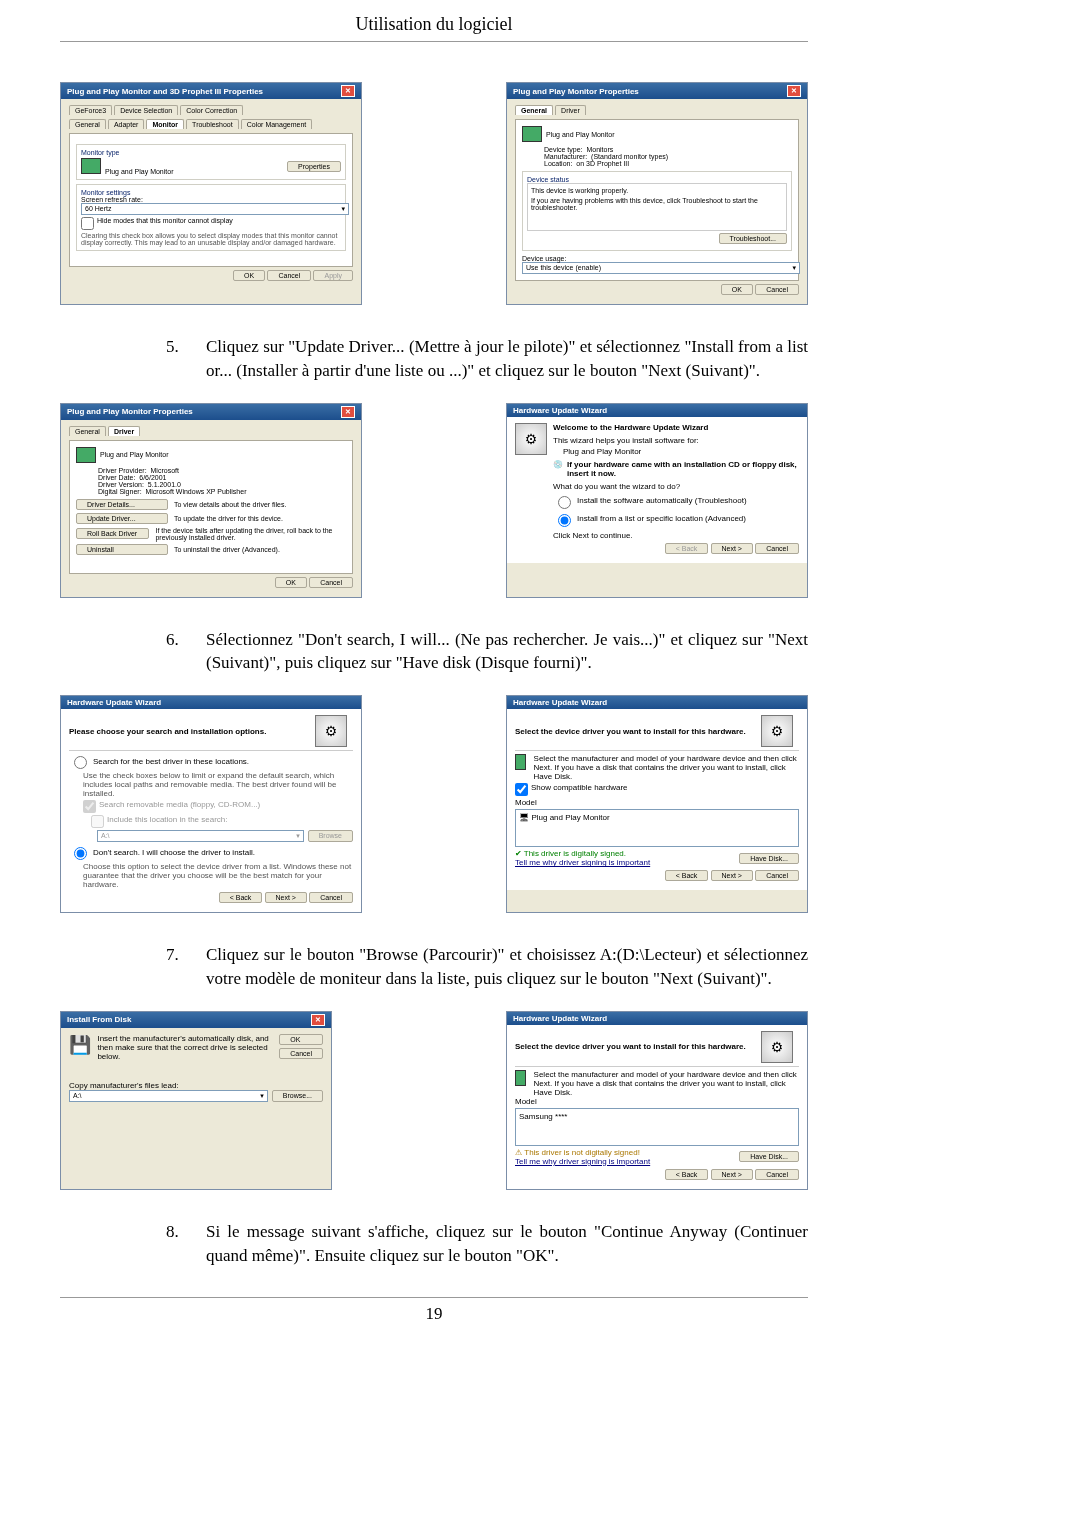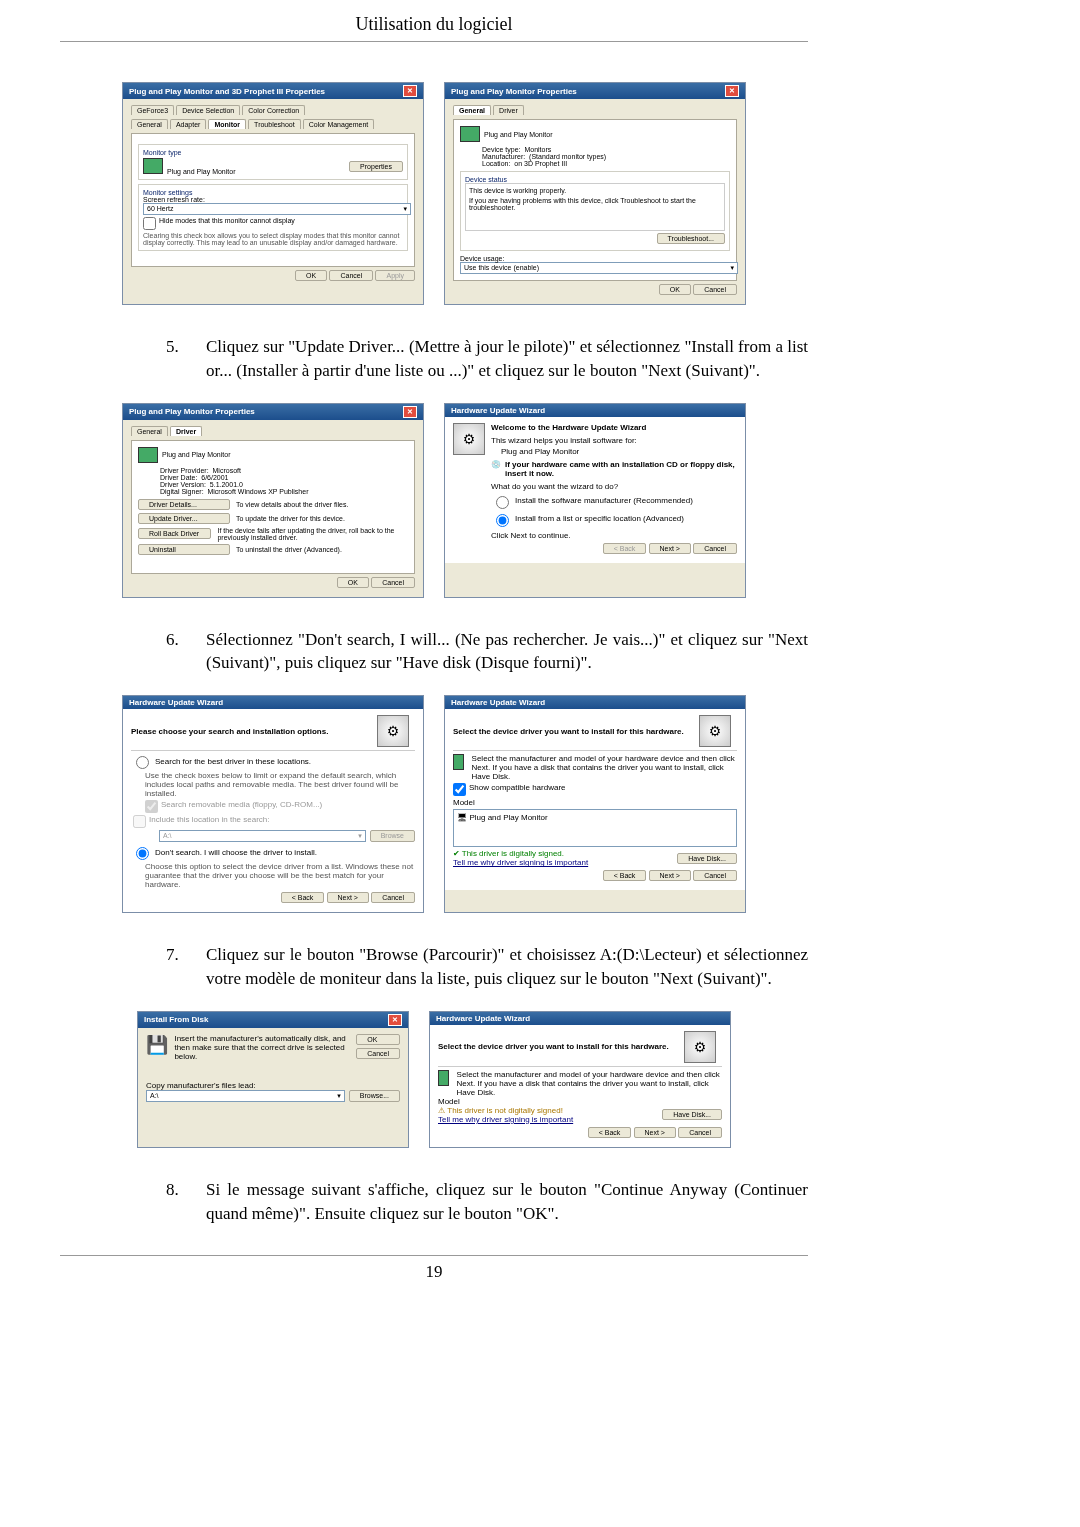--- a/index.html
+++ b/index.html
@@ -16,21 +16,21 @@
   }
   .header-title {
     text-align: center;
     font-size: 18px;
     padding: 14px 0 6px 0;
     border-bottom: 1px solid #999;
     margin-bottom: 40px;
   }
   .screenshot-row {
     display: flex;
-    justify-content: center;
+    justify-content: space-between;
     gap: 20px;
     margin-bottom: 30px;
   }
   .dialog-win {
     width: 300px;
     background: #ECE9D8;
     border: 1px solid #7b8ea8;
     font-family: Tahoma, sans-serif;
     font-size: 8px;
     color: #000;
@@ -324,21 +324,21 @@
             <div class="bold-small">Welcome to the Hardware Update Wizard</div>
             <div style="margin-top:4px;">This wizard helps you install software for:</div>
             <div style="margin:2px 0 4px 10px;">Plug and Play Monitor</div>
             <div style="display:flex;gap:4px;">
                 <span>💿</span>
                 <b>If your hardware came with an installation CD or floppy disk, insert it now.</b>
               </div>
             <div style="margin-top:4px;">What do you want the wizard to do?</div>
             <div class="radio-line">
                 <input type="radio" style="">
-                <span>Install the software manufacturer (Recommended)</span>
+                <span>Install the software automatically (Troubleshoot)</span>
               </div>
             <div class="radio-line">
                 <input type="radio" checked="" style="">
                 <span>Install from a list or specific location (Advanced)</span>
               </div>
             <div style="margin-top:4px;">Click Next to continue.</div>
           </div>
         </div>
         <div class="btn-row">
           <span class="btn" style="color:#999;">&lt; Back</span>
@@ -367,21 +367,21 @@
         </div>
         <div class="radio-line">
             <input type="radio" style="">
             <span>Search for the best driver in these locations.</span>
           </div>
         <div style="margin-left:14px;color:#555;">Use the check boxes below to limit or expand the default search, which includes local paths and removable media. The best driver found will be installed.</div>
         <div class="checkbox-line" style="margin-left:14px;color:#999;">
             <input type="checkbox" checked="" disabled="" style="">
             <span>Search removable media (floppy, CD-ROM...)</span>
           </div>
-        <div class="checkbox-line" style="margin-left:2px;color:#999;">
+        <div class="checkbox-line" style="margin-left:22px;color:#999;">
             <input type="checkbox" disabled="" style="">
             <span>Include this location in the search:</span>
           </div>
         <div style="display:flex;gap:4px;margin-left:28px;">
           <div class="dropdown" style="color:#999;">
               <span>A:\</span>
               <span>▾</span>
             </div>
           <span class="btn" style="color:#999;">Browse</span>
         </div>
@@ -474,20 +474,23 @@
       <div class="dialog-body" style="background:#fff;">
         <div style="display:flex;justify-content:space-between;align-items:center;border-bottom:1px solid #ccc;padding-bottom:3px;">
           <b>Select the device driver you want to install for this hardware.</b>
           <div class="wizard-icon">⚙</div>
         </div>
         <div style="display:flex;gap:4px;margin-top:3px;">
             <span class="mon-icon"></span>
             <span>Select the manufacturer and model of your hardware device and then click Next. If you have a disk that contains the driver you want to install, click Have Disk.</span>
           </div>
         <div>Model</div>
+        <div class="list-area">
+          <span>Samsung ****</span>
+        </div>
         <div style="display:flex;justify-content:space-between;align-items:center;">
           <div>
             <div style="color:#aa7700;">⚠ <span>This driver is not digitally signed!</span></div>
             <div class="link">Tell me why driver signing is important</div>
           </div>
           <span class="btn">Have Disk...</span>
         </div>
         <div class="btn-row">
           <span class="btn">&lt; Back</span>
           <span class="btn">Next &gt;</span>

